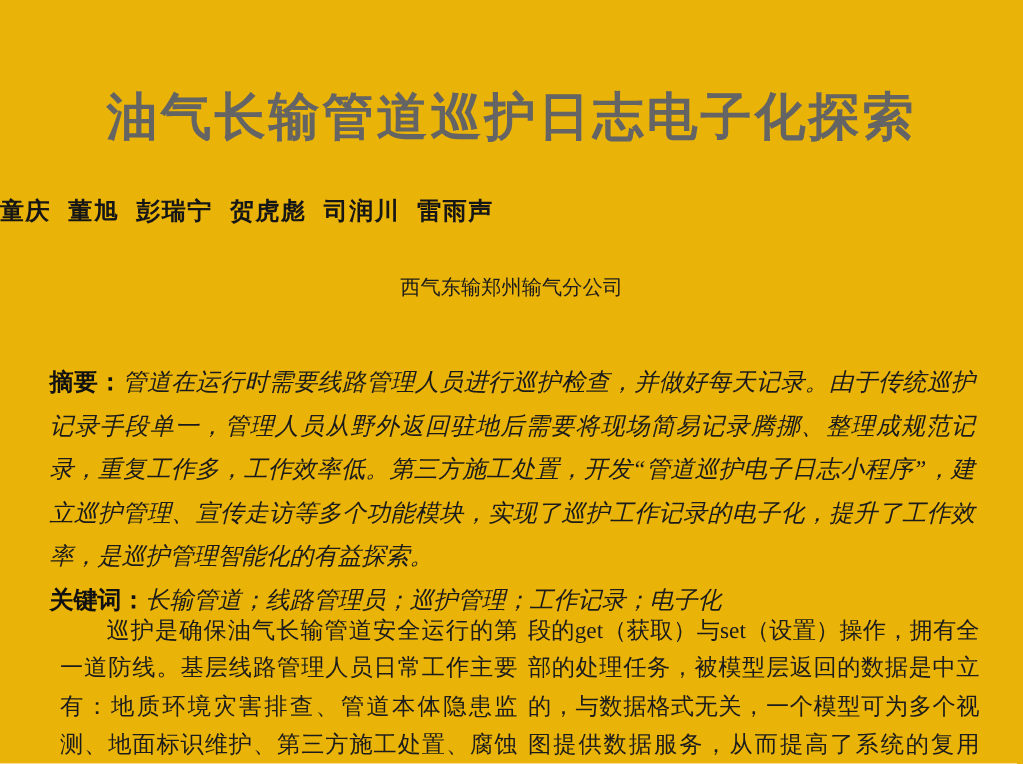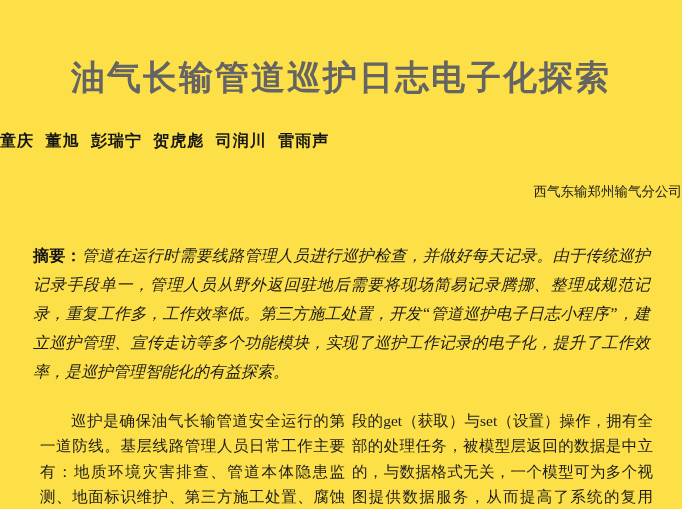--- a/index.html
+++ b/index.html
@@ -4,21 +4,21 @@
 <style>
   html, body {
     margin: 0;
     padding: 0;
     background: #ffffff;
   }
   .page {
     position: relative;
     width: 682px;
     height: 509px;
-    background: #fde047;
+    background: #eab308;
     overflow: hidden;
     font-family: "Liberation Serif", serif;
     color: #1c1c1c;
   }
   .paper-title {
     position: absolute;
     top: 55px;
     left: 0;
     width: 682px;
     margin: 0;
@@ -39,21 +39,21 @@
     font-size: 16px;
     letter-spacing: 1px;
     word-spacing: 6px;
     color: #161616;
   }
   .paper-affiliation {
     position: absolute;
     top: 183px;
     left: 0;
     width: 682px;
-    text-align: right;
+    text-align: center;
     font-family: "Liberation Serif", serif;
     font-size: 13.5px;
     color: #1c1c1c;
   }
   .abstract-block {
     position: absolute;
     top: 241px;
     left: 33px;
     width: 617px;
     font-size: 16px;
@@ -107,20 +107,23 @@
   <h1 class="paper-title">油气长输管道巡护日志电子化探索</h1>
 
   <div class="paper-authors">童庆 董旭 彭瑞宁 贺虎彪 司润川 雷雨声</div>
 
   <div class="paper-affiliation">西气东输郑州输气分公司</div>
 
   <div class="abstract-block">
     <p>
       <span class="block-label">摘要：</span><span class="kaiti">管道在运行时需要线路管理人员进行巡护检查，并做好每天记录。由于传统巡护记录手段单一，管理人员从野外返回驻地后需要将现场简易记录腾挪、整理成规范记录，重复工作多，工作效率低。第三方施工处置，开发“管道巡护电子日志小程序”，建立巡护管理、宣传走访等多个功能模块，实现了巡护工作记录的电子化，提升了工作效率，是巡护管理智能化的有益探索。</span>
     </p>
+    <p>
+      <span class="block-label">关键词：</span><span class="kaiti">长输管道；线路管理员；巡护管理；工作记录；电子化</span>
+    </p>
   </div>
 
   <div class="body-columns">
     <p class="col-left">巡护是确保油气长输管道安全运行的第一道防线。基层线路管理人员日常工作主要有：地质环境灾害排查、管道本体隐患监测、地面标识维护、第三方施工处置、腐蚀控制参数测量、高后果区管</p>
     <p class="col-right">段的get（获取）与set（设置）操作，拥有全部的处理任务，被模型层返回的数据是中立的，与数据格式无关，一个模型可为多个视图提供数据服务，从而提高了系统的复用性。</p>
   </div>
 
 </div>
 
 </body></html>

